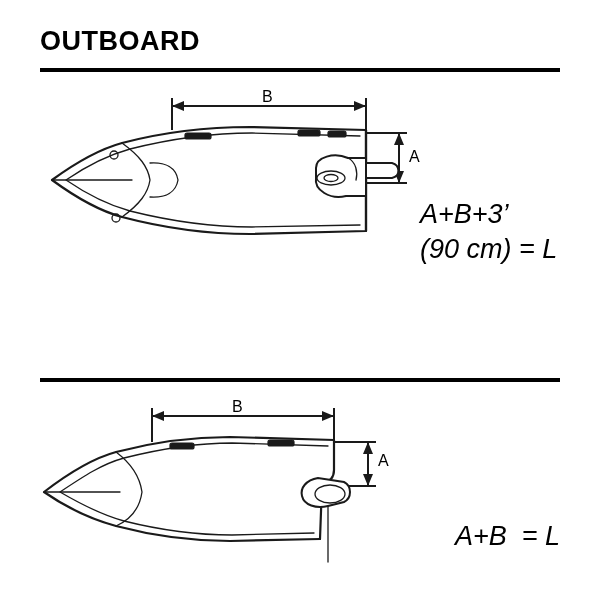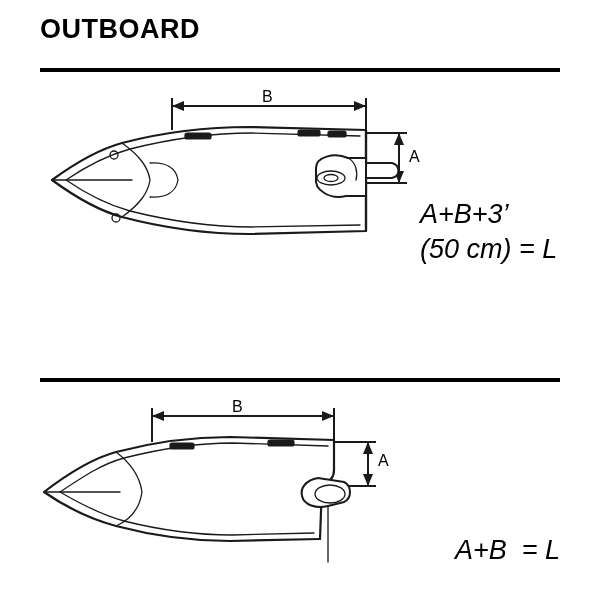--- a/index.html
+++ b/index.html
@@ -91,21 +91,21 @@
     stroke-width: 2;
   }
 </style>
 </head>
 <body>
 
 <div class="page">
 
   <div class="section" id="section-outboard">
 
-    <div class="section-title" style="top:16px;">OUTBOARD</div>
+    <div class="section-title" style="top:28px;">OUTBOARD</div>
     <div class="title-rule" style="top:68px;"></div>
 
     <div class="svg-wrap">
       <svg width="600" height="300" viewBox="0 0 600 300" aria-hidden="true">
 
         <g>
           <line class="dim-line" x1="172" y1="106" x2="366" y2="106"></line>
           <polygon points="172,106 184,101 184,111" fill="#1a1a1a"></polygon>
           <polygon points="366,106 354,101 354,111" fill="#1a1a1a"></polygon>
           <line class="dim-tick" x1="172" y1="98" x2="172" y2="130"></line>
@@ -153,21 +153,21 @@
         <ellipse class="hull-thin" cx="331" cy="178" rx="14" ry="7"></ellipse>
         <ellipse class="hull-thin" cx="331" cy="178" rx="7" ry="3.5"></ellipse>
         <path class="hull-thin" d="M348,158 C356,162 358,172 356,180"></path>
       </svg>
     </div>
 
     <div style="position:absolute; left:262px; top:88px; font-size:16px;">B</div>
     <div style="position:absolute; left:409px; top:148px; font-size:16px;">A</div>
 
     <div class="formula" style="left:420px; top:200px;">A+B+3’</div>
-    <div class="formula" style="left:420px; top:235px;">(50 cm) = L</div>
+    <div class="formula" style="left:420px; top:235px;">(90 cm) = L</div>
   </div>
 
   <div class="section" id="section-inboard">
 
     <div class="title-rule" style="top:78px;"></div>
 
     <div class="svg-wrap">
       <svg width="600" height="300" viewBox="0 0 600 300" aria-hidden="true">
 
         <g>
@@ -211,16 +211,16 @@
         <path class="hull-fill-white" d="M318,178 C306,180 300,188 302,196 C304,205 316,209 328,206 L344,202 C352,198 352,186 344,182 Z"></path>
         <ellipse class="hull-thin" cx="330" cy="194" rx="15" ry="9"></ellipse>
 
         <path class="hull-thin" d="M328,206 L328,262"></path>
       </svg>
     </div>
 
     <div style="position:absolute; left:232px; top:98px; font-size:16px;">B</div>
     <div style="position:absolute; left:378px; top:152px; font-size:16px;">A</div>
 
-    <div class="formula" style="left:455px; top:236px;text-align:center;">A+B  = L</div>
+    <div class="formula" style="left:455px; top:222px;text-align:center;">A+B  = L</div>
   </div>
 
 </div>
 
 </body></html>

